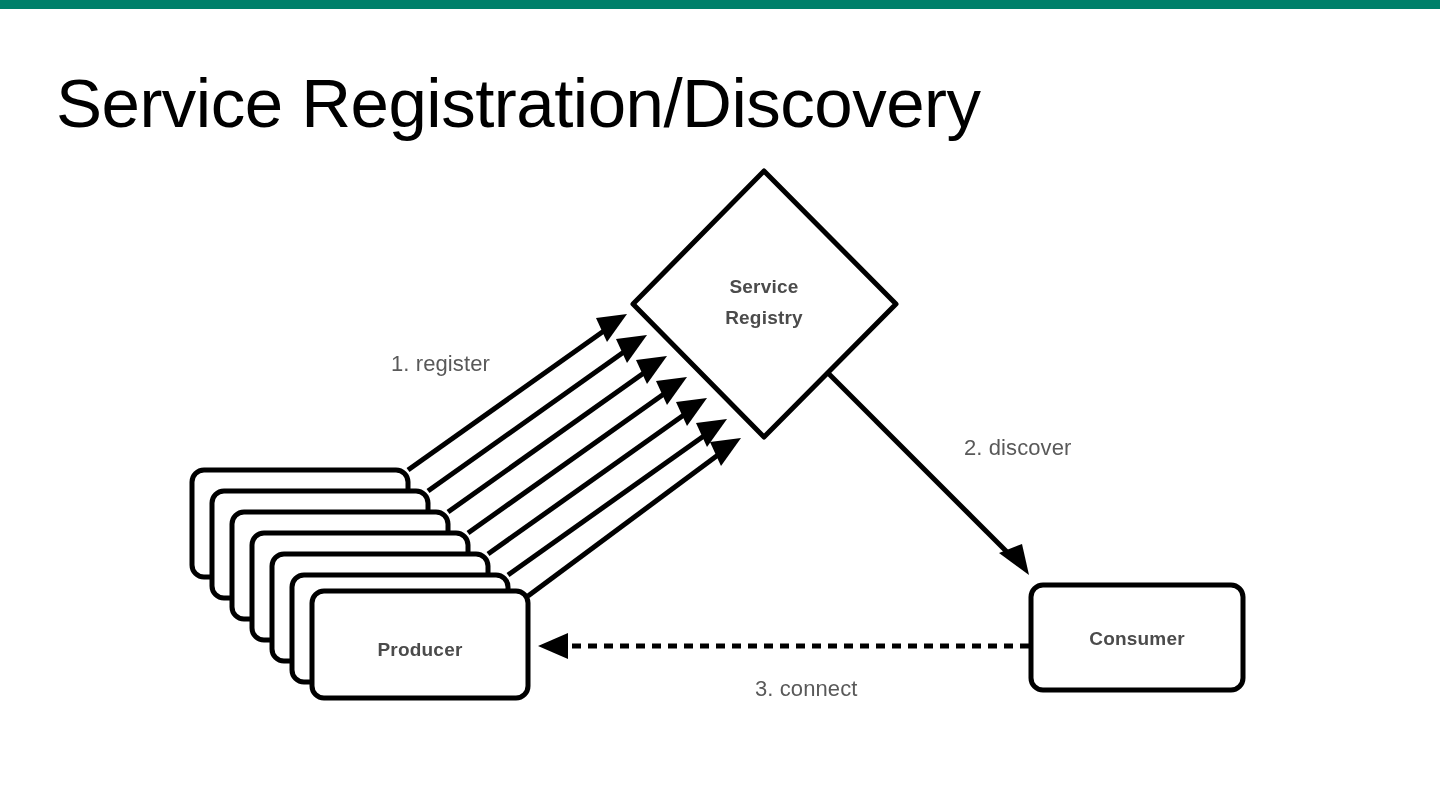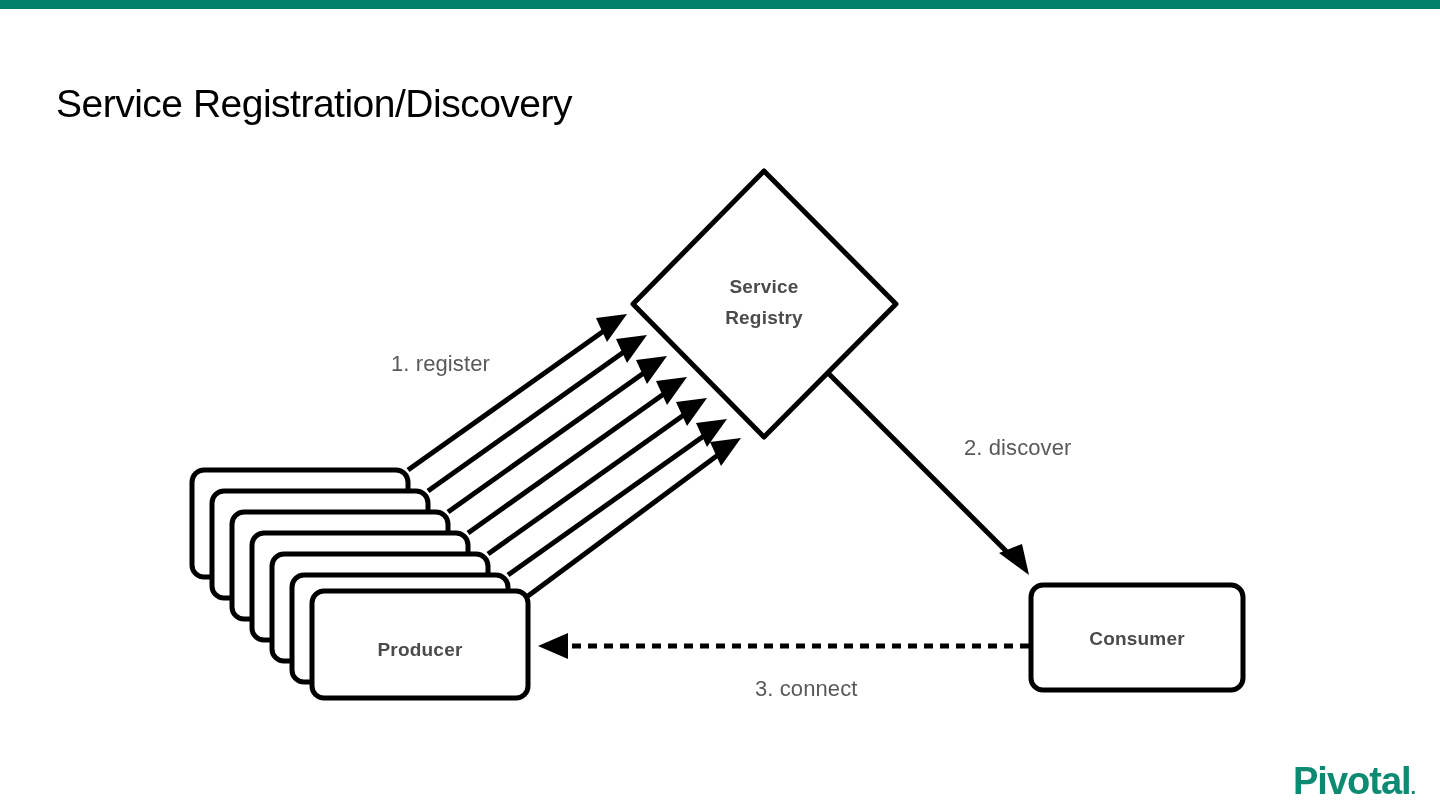--- a/index.html
+++ b/index.html
@@ -26,21 +26,21 @@
     width: 1440px;
     height: 9px;
     background: #00806a;
   }
   #slide-title {
     position: absolute;
     left: 56px;
     top: 56px;
     width: 1200px;
     font-family: "Liberation Sans", sans-serif;
-    font-size: 39px;
+    font-size: 69px;
     font-weight: 400;
     letter-spacing: -0.5px;
     line-height: 72px;
     color: #000000;
     white-space: nowrap;
     margin-top: 12px;
   }
   #diagram {
     position: absolute;
     left: 0;
@@ -186,15 +186,14 @@
         <text class="node-label" x="1137" y="645" text-anchor="middle">Consumer</text>
       </g>
 
       <text class="edge-label" x="391" y="371" text-anchor="start">1. register</text>
       <text class="edge-label" x="964" y="455" text-anchor="start">2. discover</text>
       <text class="edge-label" x="755" y="696" text-anchor="start">3. connect</text>
 
     </svg>
   </div>
 
-  <div id="pivotal-logo"><span>Pivotal</span><span class="dot">.</span></div>
 
 </div>
 
 </body></html>

